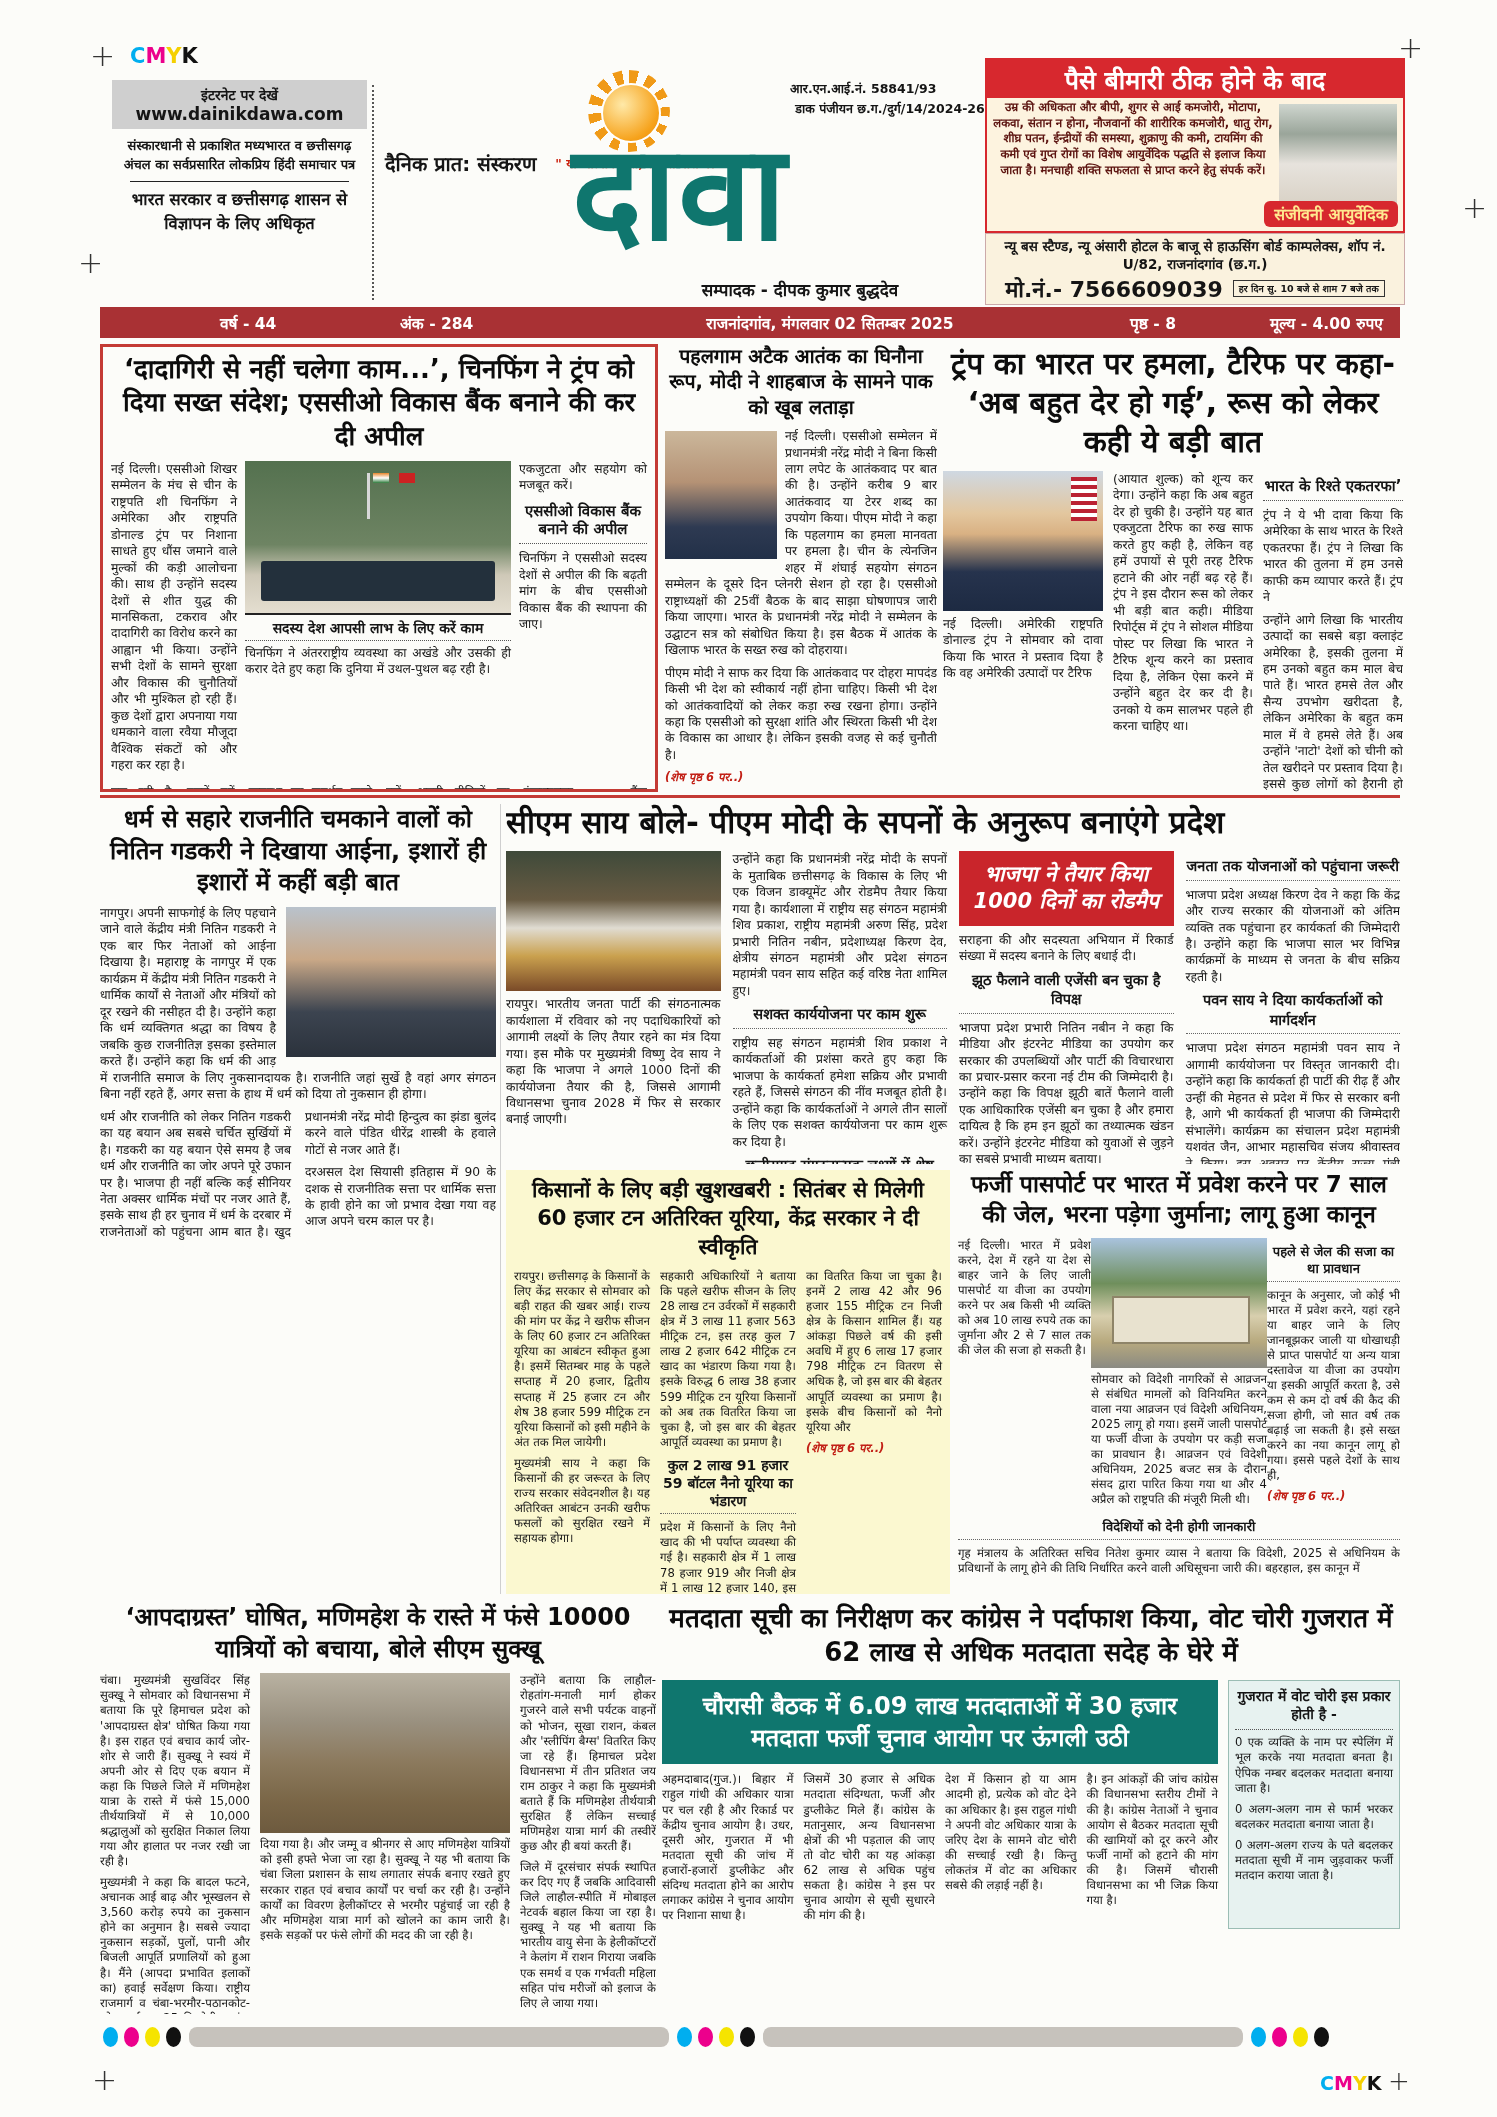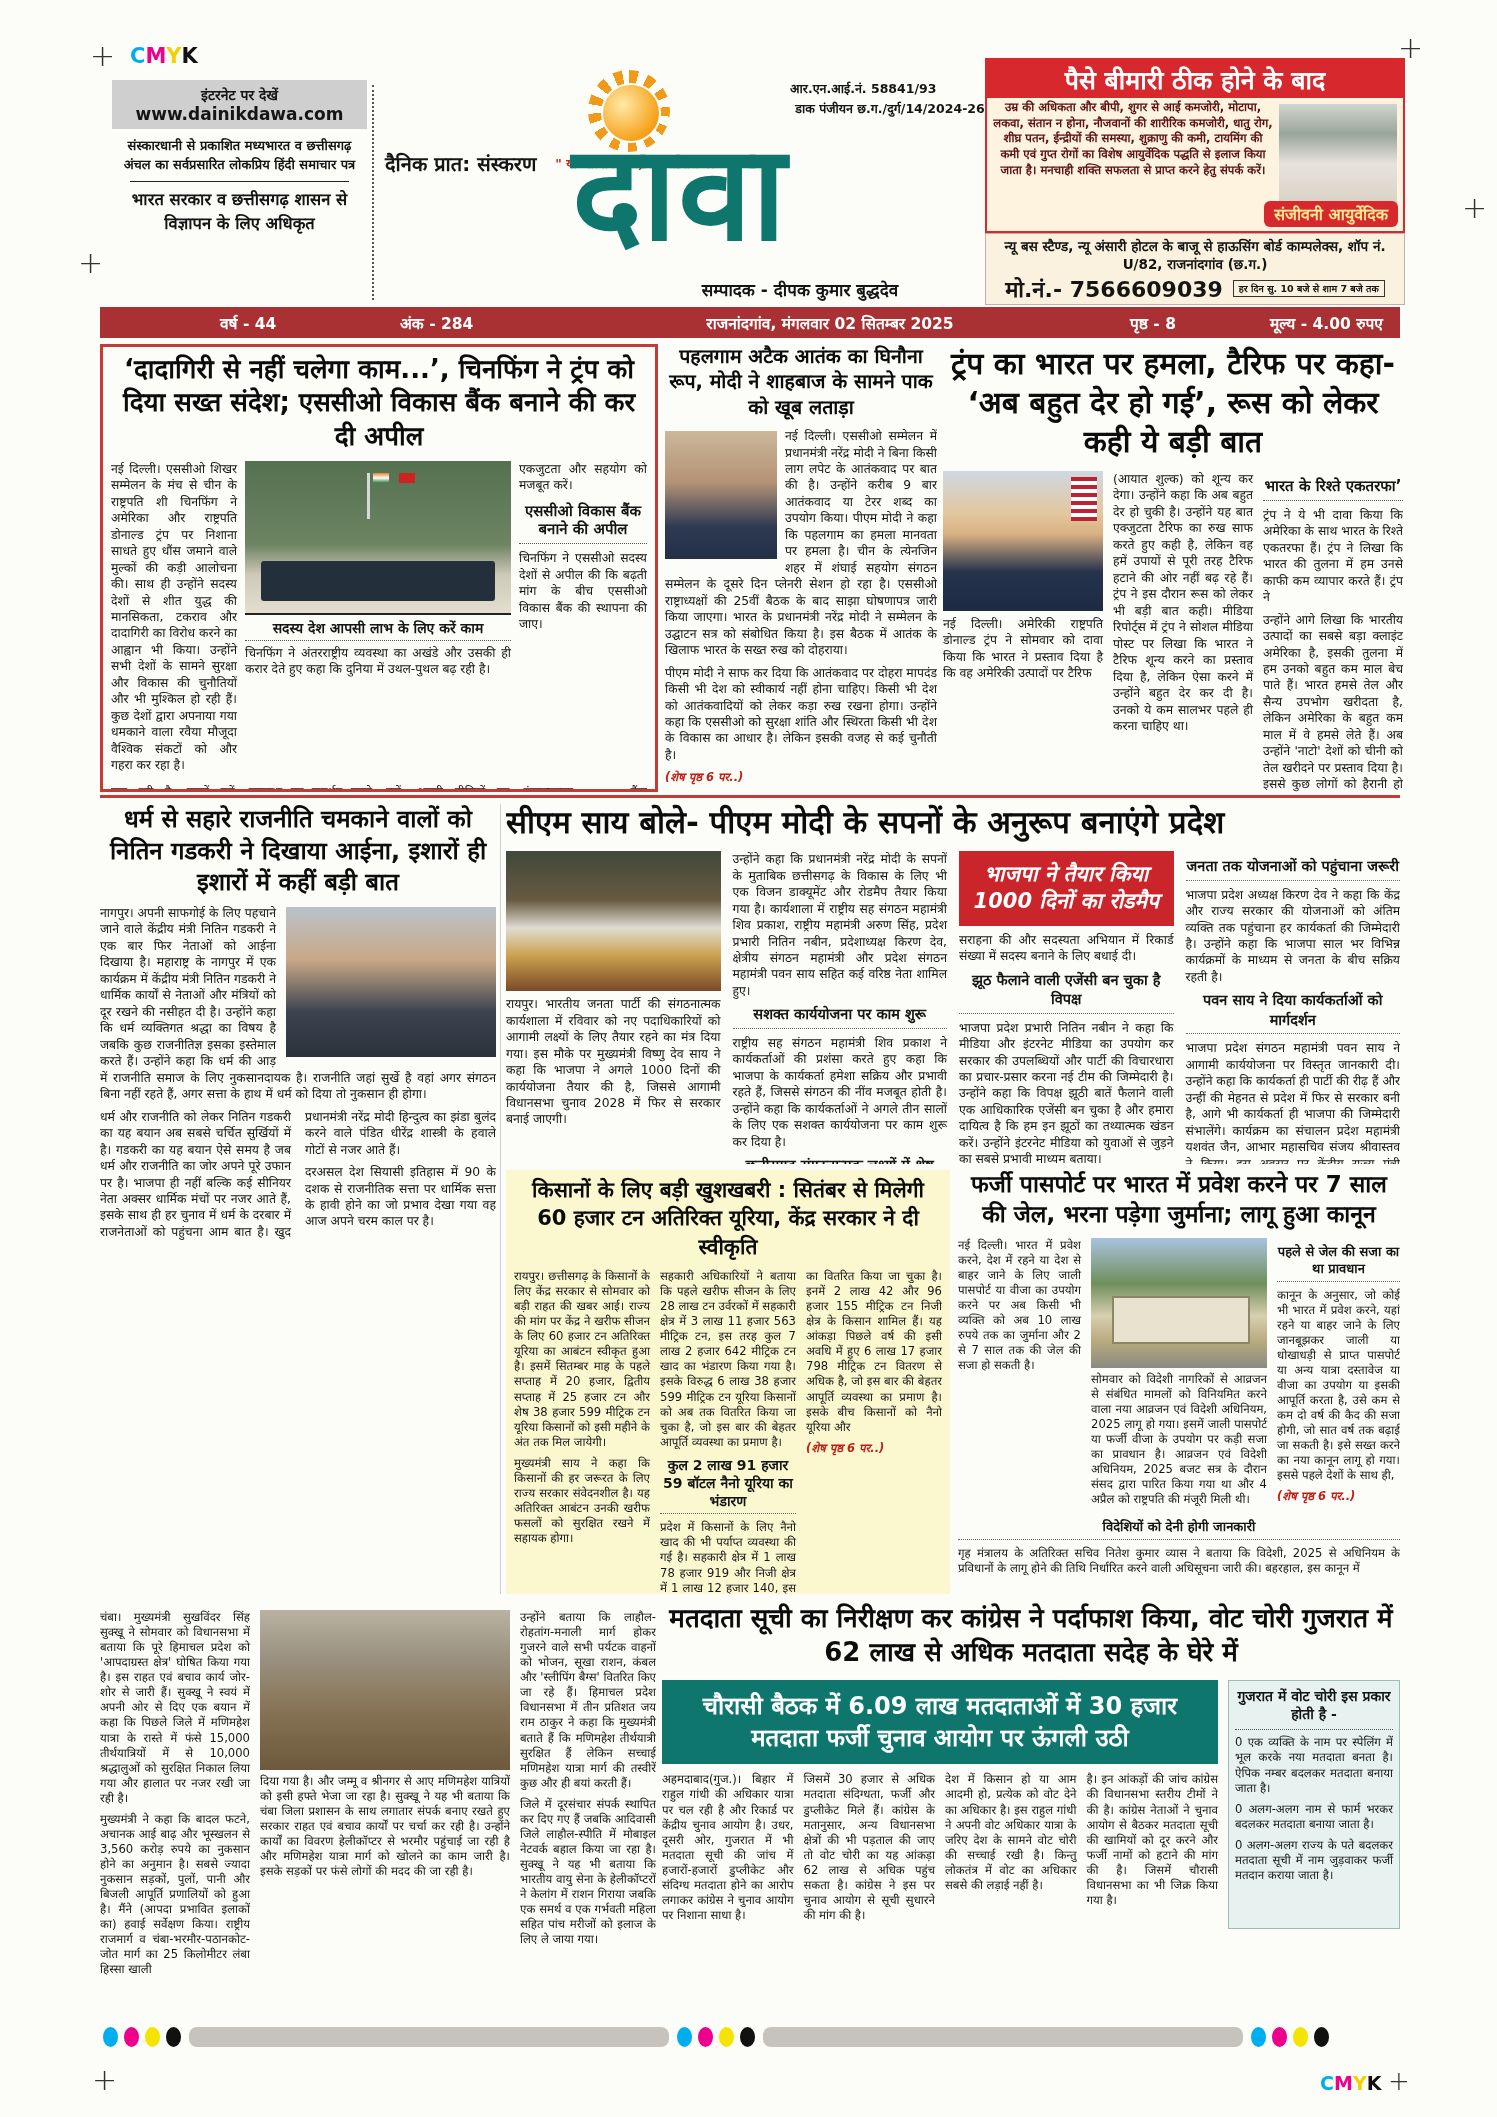--- a/index.html
+++ b/index.html
@@ -213,21 +213,21 @@
       </div>
       <div class="body-sm just" style="flex:1;">
         <p>का वितरित किया जा चुका है। इनमें 2 लाख 42 और 96 हजार 155 मीट्रिक टन निजी क्षेत्र के किसान शामिल हैं। यह आंकड़ा पिछले वर्ष की इसी अवधि में हुए 6 लाख 17 हजार 798 मीट्रिक टन वितरण से अधिक है, जो इस बार की बेहतर आपूर्ति व्यवस्था का प्रमाण है। इसके बीच किसानों को नैनो यूरिया और</p>
         <span class="cont">(शेष पृष्ठ 6 पर..)</span>
       </div>
     </div>
   </div>
 
   <div class="abs" style="left:958px;top:1170px;width:442px;height:424px;overflow:hidden;">
     <div class="hl center" style="font-size:23px;line-height:1.3;">फर्जी पासपोर्ट पर भारत में प्रवेश करने पर 7 साल की जेल, भरना पड़ेगा जुर्माना; लागू हुआ कानून</div>
-    <div style="display:flex;gap:10px;margin-top:8px;">
+    <div style="display:flex;gap:0;margin-top:8px;">
       <div class="body-sm just" style="flex:1;">
         <p>नई दिल्ली। भारत में प्रवेश करने, देश में रहने या देश से बाहर जाने के लिए जाली पासपोर्ट या वीजा का उपयोग करने पर अब किसी भी व्यक्ति को अब 10 लाख रुपये तक का जुर्माना और 2 से 7 साल तक की जेल की सजा हो सकती है।</p>
       </div>
       <div style="width:176px;flex:none;">
         <div class="photo" style="height:130px;background:linear-gradient(180deg,#a9c3de 0%,#6f8f5c 35%,#d8cfae 60%,#b7a97e 80%,#8a8a82 100%);position:relative;">
           <div style="position:absolute;left:12%;bottom:18%;width:76%;height:34%;background:#e8e2cf;border:2px solid #8e8468;"></div>
         </div>
         <div class="body-sm just" style="margin-top:4px;">
           <p>सोमवार को विदेशी नागरिकों से आव्रजन से संबंधित मामलों को विनियमित करने वाला नया आव्रजन एवं विदेशी अधिनियम, 2025 लागू हो गया। इसमें जाली पासपोर्ट या फर्जी वीजा के उपयोग पर कड़ी सजा का प्रावधान है। आव्रजन एवं विदेशी अधिनियम, 2025 बजट सत्र के दौरान संसद द्वारा पारित किया गया था और 4 अप्रैल को राष्ट्रपति की मंजूरी मिली थी।</p>
         </div>
@@ -240,20 +240,21 @@
     </div>
     <div style="display:flex;gap:10px;">
       <div class="body-sm just" style="flex:1;">
         <div class="subline" style="font-size:13px;text-align:center;">विदेशियों को देनी होगी जानकारी</div>
         <p>गृह मंत्रालय के अतिरिक्त सचिव नितेश कुमार व्यास ने बताया कि विदेशी, 2025 से अधिनियम के प्रविधानों के लागू होने की तिथि निर्धारित करने वाली अधिसूचना जारी की। बहरहाल, इस कानून में</p>
       </div>
     </div>
   </div>
 
   <div class="abs" style="left:100px;top:1602px;width:556px;height:412px;overflow:hidden;">
+    <div class="hl center" style="font-size:24px;line-height:1.32;">‘आपदाग्रस्त’ घोषित, मणिमहेश के रास्ते में फंसे 10000 यात्रियों को बचाया, बोले सीएम सुक्खू</div>
     <div style="display:flex;gap:10px;margin-top:8px;">
       <div class="body-sm just" style="width:150px;flex:none;">
         <p>चंबा। मुख्यमंत्री सुखविंदर सिंह सुक्खू ने सोमवार को विधानसभा में बताया कि पूरे हिमाचल प्रदेश को 'आपदाग्रस्त क्षेत्र' घोषित किया गया है। इस राहत एवं बचाव कार्य जोर-शोर से जारी हैं। सुक्खू ने स्वयं में अपनी ओर से दिए एक बयान में कहा कि पिछले जिले में मणिमहेश यात्रा के रास्ते में फंसे 15,000 तीर्थयात्रियों में से 10,000 श्रद्धालुओं को सुरक्षित निकाल लिया गया और हालात पर नजर रखी जा रही है।</p>
         <p>मुख्यमंत्री ने कहा कि बादल फटने, अचानक आई बाढ़ और भूस्खलन से 3,560 करोड़ रुपये का नुकसान होने का अनुमान है। सबसे ज्यादा नुकसान सड़कों, पुलों, पानी और बिजली आपूर्ति प्रणालियों को हुआ है। मैंने (आपदा प्रभावित इलाकों का) हवाई सर्वेक्षण किया। राष्ट्रीय राजमार्ग व चंबा-भरमौर-पठानकोट-जोत मार्ग का 25 किलोमीटर लंबा हिस्सा खाली</p>
       </div>
       <div style="width:250px;flex:none;">
         <div class="photo" style="height:160px;background:linear-gradient(180deg,#b9b2a2 0%,#9a9180 30%,#8c7a5e 55%,#7a6647 80%,#6d5a3e 100%);"></div>
         <div class="body-sm just" style="margin-top:4px;">
           <p>दिया गया है। और जम्मू व श्रीनगर से आए मणिमहेश यात्रियों को इसी हफ्ते भेजा जा रहा है। सुक्खू ने यह भी बताया कि चंबा जिला प्रशासन के साथ लगातार संपर्क बनाए रखते हुए सरकार राहत एवं बचाव कार्यों पर चर्चा कर रही है। उन्होंने कार्यों का विवरण हेलीकॉप्टर से भरमौर पहुंचाई जा रही है और मणिमहेश यात्रा मार्ग को खोलने का काम जारी है। इसके सड़कों पर फंसे लोगों की मदद की जा रही है।</p>
         </div>

